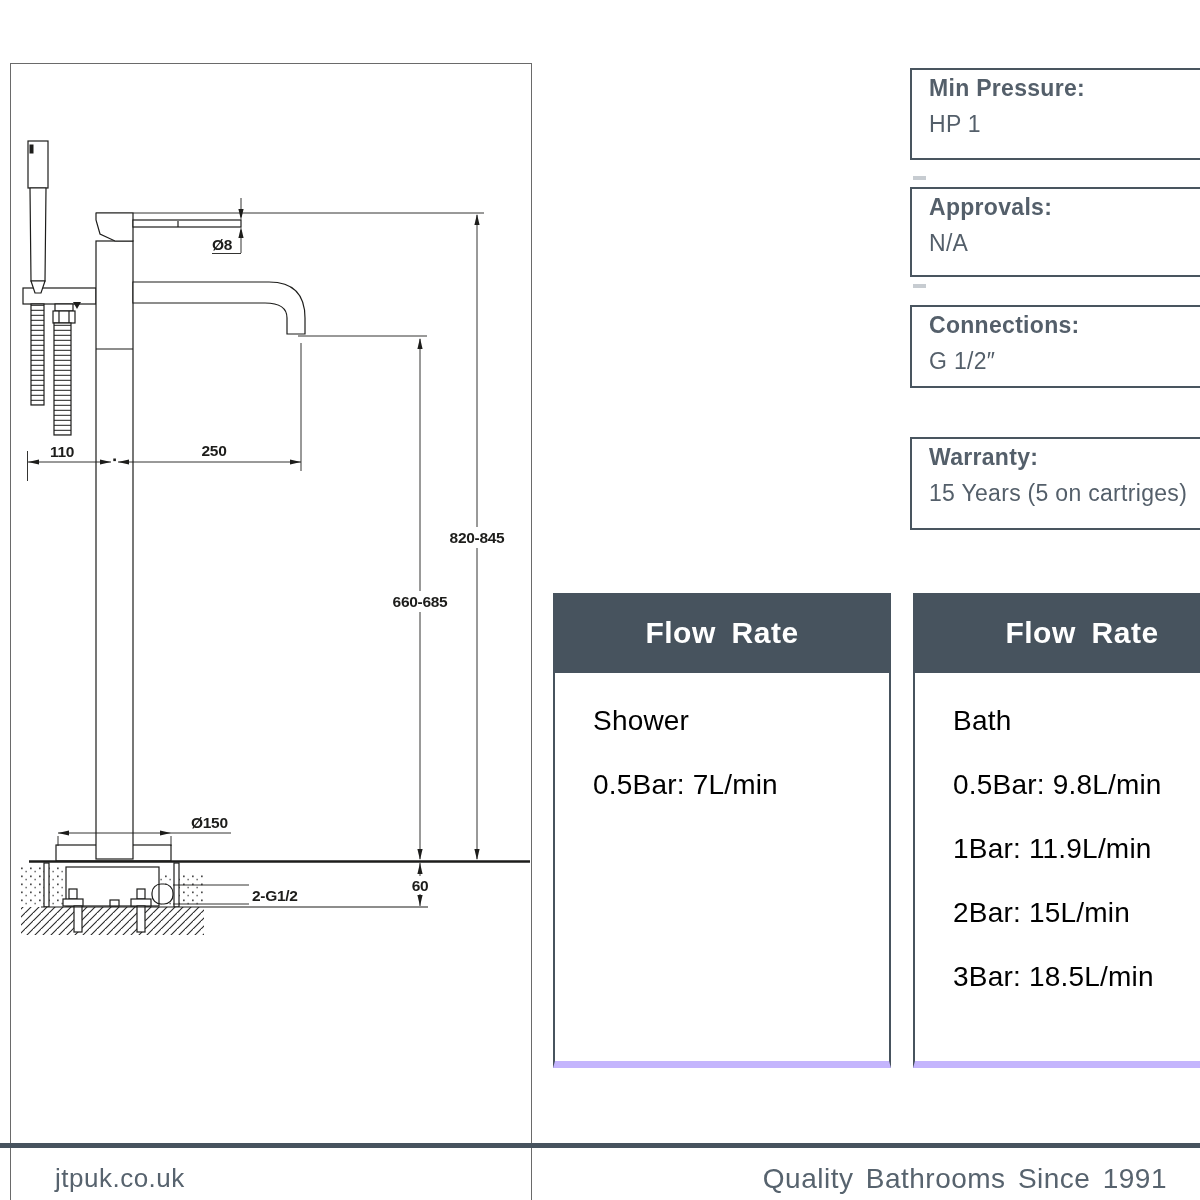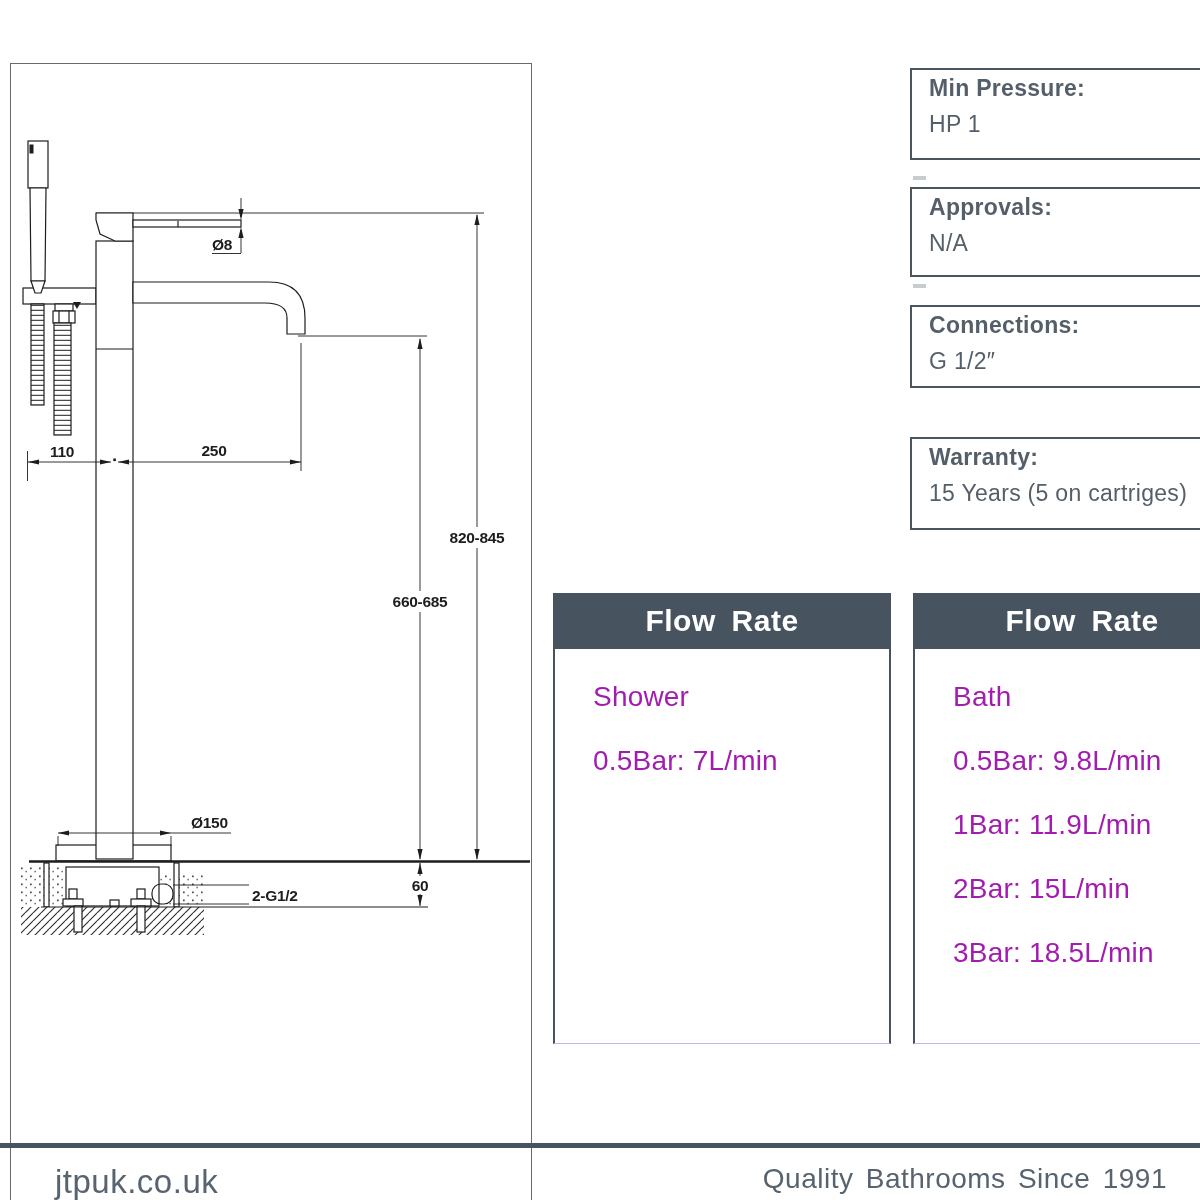--- a/index.html
+++ b/index.html
@@ -14,32 +14,32 @@
   
   .spec-box{position:absolute;left:910px;width:316px;box-sizing:border-box;
             border:2px solid #49555f;background:#fff;color:#545f6a;
             padding:5px 0 0 17px;}
   .spec-label{font-weight:bold;font-size:23px;letter-spacing:.3px;}
   .spec-value{font-size:23px;margin-top:9px;letter-spacing:.3px;white-space:nowrap;}
   .tick{position:absolute;left:913px;width:13px;height:4px;background:#c7ccd1;}
 
   
   .flow-table{position:absolute;top:593px;width:338px;}
-  .flow-header{height:56px;background:#47535e;color:#ffffff;font-weight:bold;
+  .flow-header{height:80px;background:#47535e;color:#ffffff;font-weight:bold;
                font-size:30px;display:flex;align-items:center;justify-content:center;
                word-spacing:7px;letter-spacing:.5px;}
   .flow-body{box-sizing:border-box;height:395px;background:#fff;
              border-left:2px solid #47535e;border-right:2px solid #47535e;
-             border-bottom:1px solid #c4b5fd;
-             padding:16px 0 0 38px;color:#a21caf;font-size:28px;}
+             border-bottom:7px solid #c4b5fd;
+             padding:16px 0 0 38px;color:#000000;font-size:28px;}
   .flow-row{height:64px;line-height:64px;white-space:nowrap;letter-spacing:.2px;}
 
   
   .footer-line{position:absolute;left:0;top:1143px;width:1200px;height:5px;background:#47535e;}
-  .footer-left{position:absolute;left:55px;top:1163px;font-size:33px;color:#57636e;letter-spacing:.5px;}
+  .footer-left{position:absolute;left:55px;top:1163px;font-size:26px;color:#57636e;letter-spacing:.5px;}
   .footer-right{position:absolute;right:33px;top:1163px;font-size:28px;color:#57636e;
                 letter-spacing:.5px;word-spacing:4px;}
 
   
   .ln{stroke:#1d1d1b;stroke-width:1.2;fill:none;}
   .thin{stroke:#1d1d1b;stroke-width:.9;fill:none;}
   .wht{stroke:#1d1d1b;stroke-width:1.2;fill:#ffffff;}
   .blk{fill:#1d1d1b;stroke:none;}
   .dimtxt{font-family:"Liberation Sans",sans-serif;font-size:15.5px;font-weight:bold;
           fill:#1d1d1b;letter-spacing:-.3px;}

